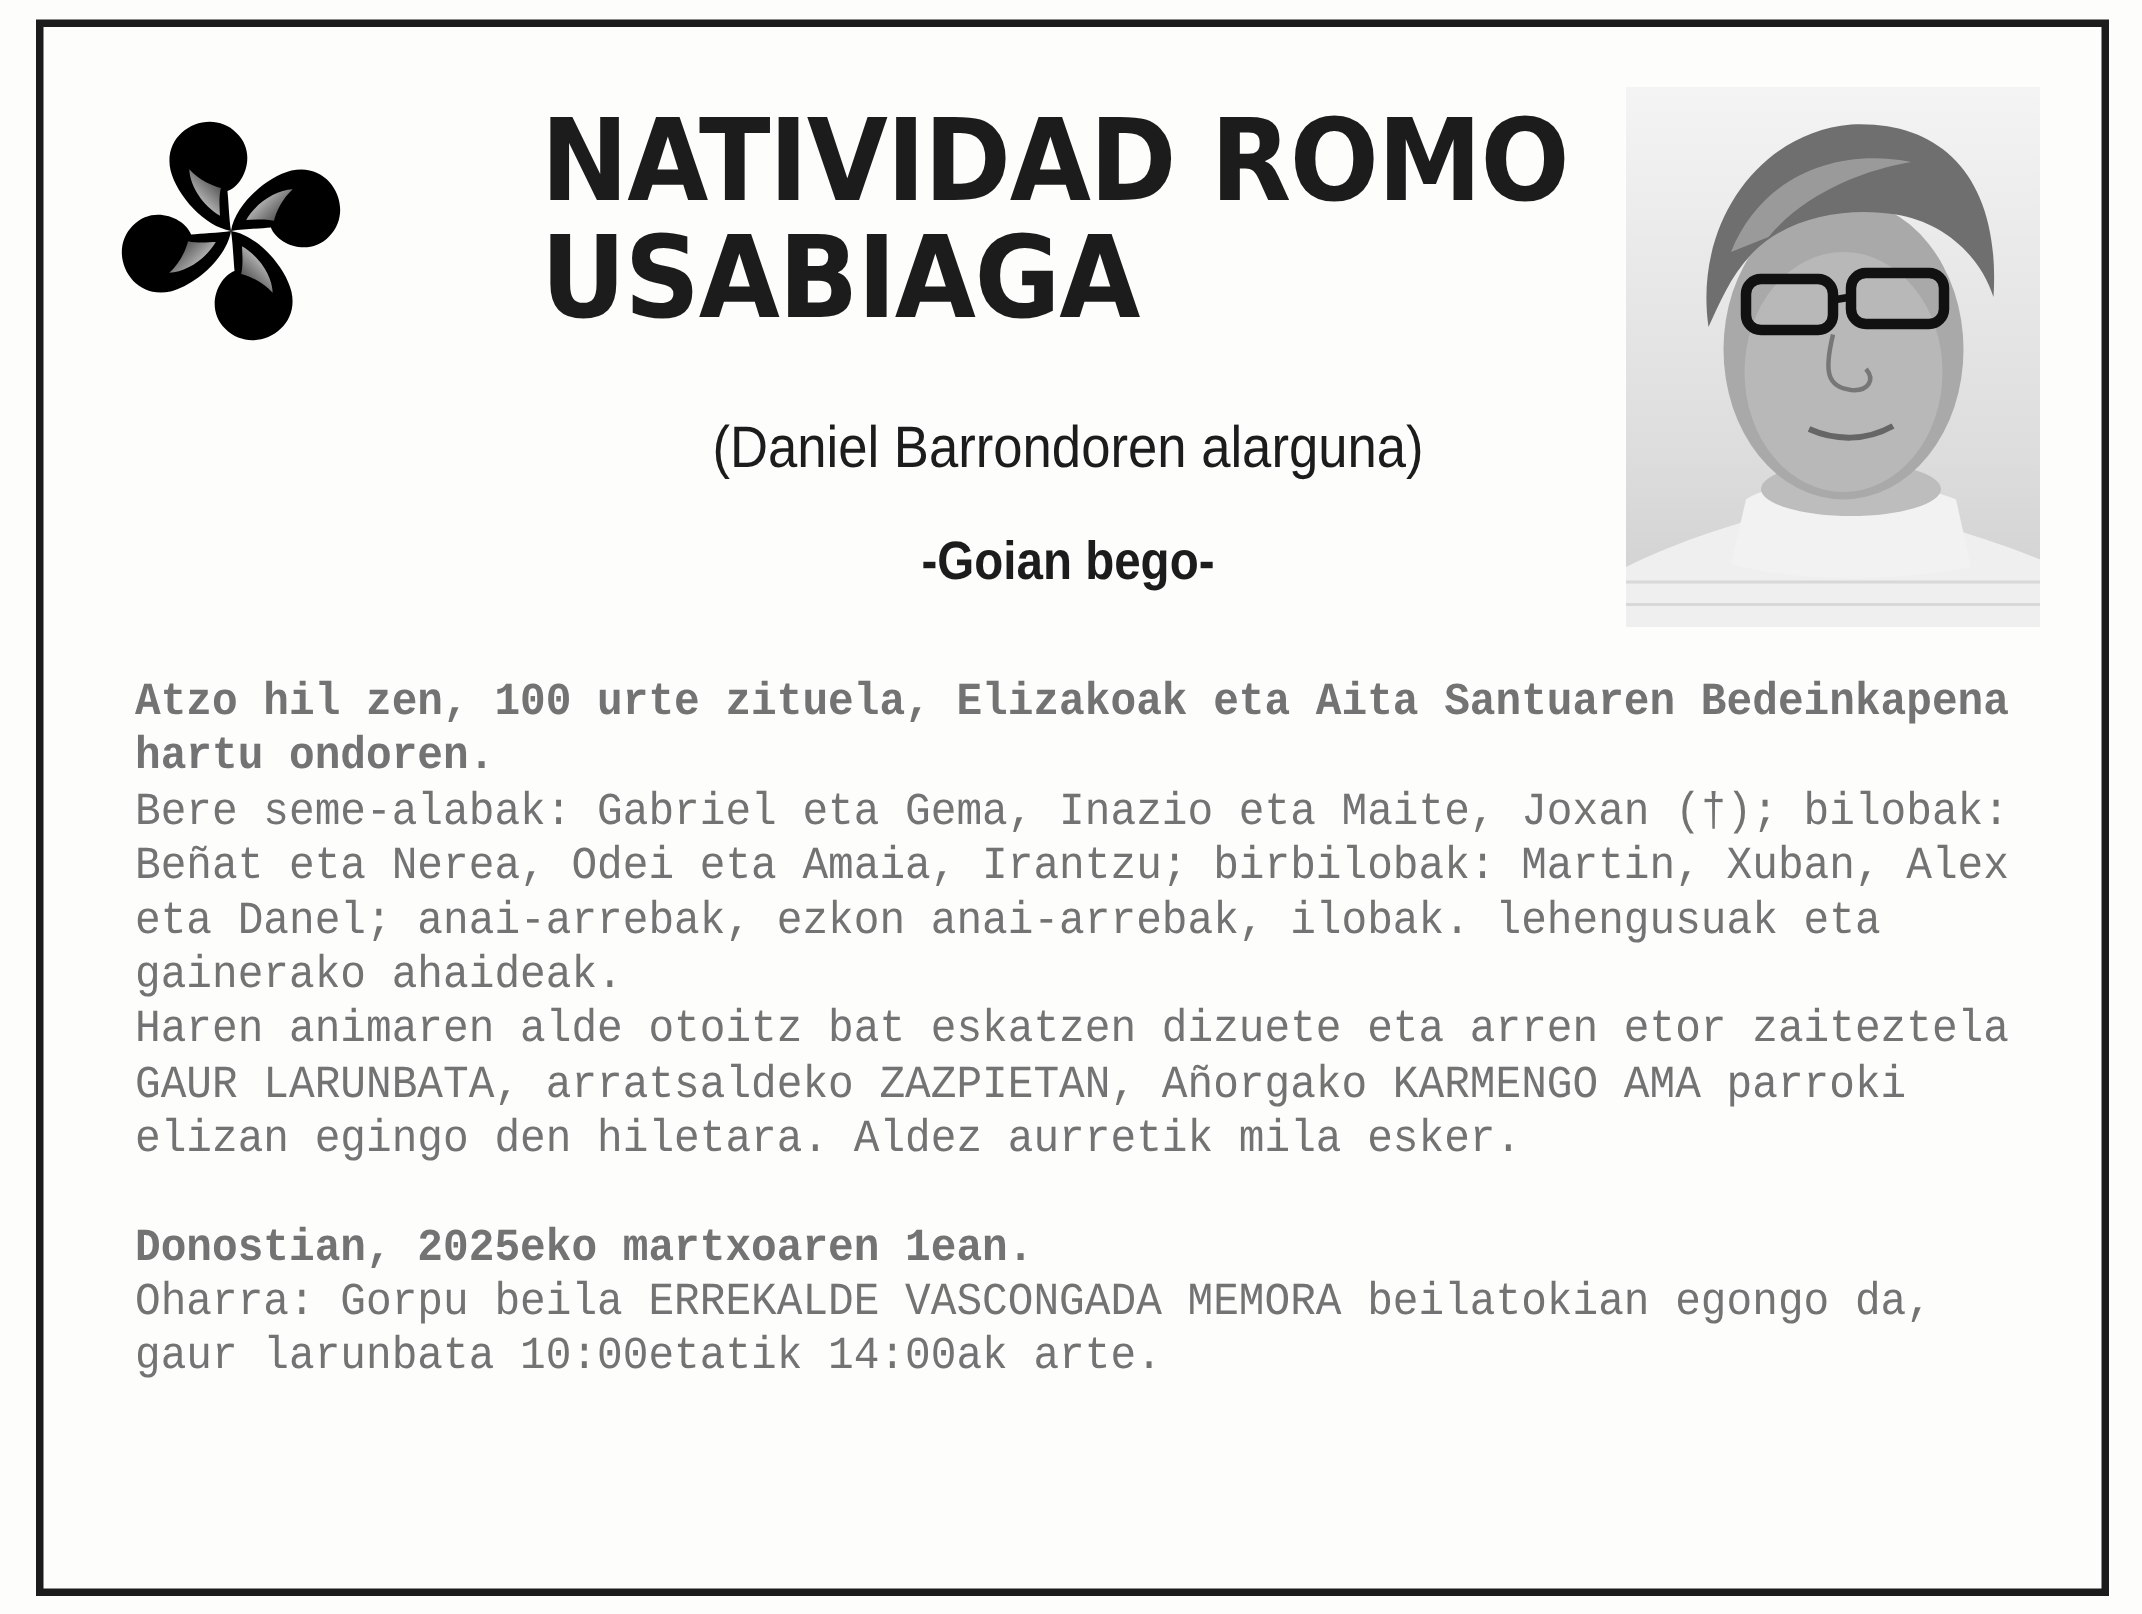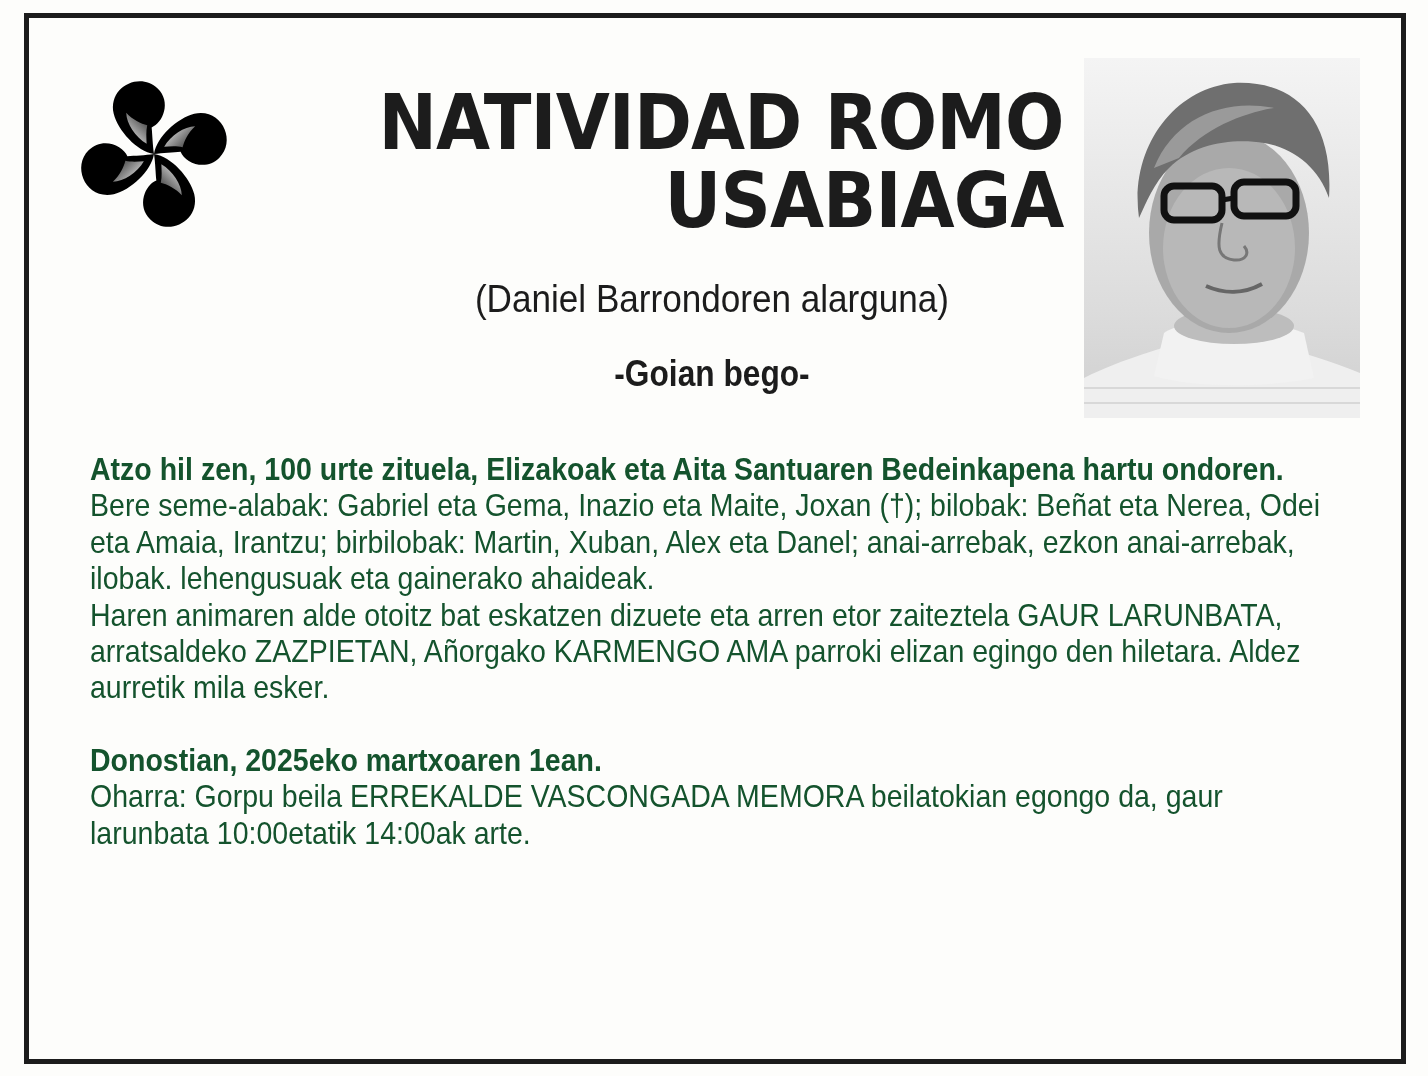--- a/index.html
+++ b/index.html
@@ -27,23 +27,23 @@
     .lauburu {
       position: absolute;
       left: 68px;
       top: 68px;
       width: 172px;
       height: 172px;
     }
     .name-block {
       position: absolute;
       left: 330px;
-      top: 84px;
+      top: 68px;
       width: 764px;
-      text-align: right;
+      text-align: left;
     }
     .name-line {
       font-family: "DejaVu Sans", "Liberation Sans", sans-serif;
       font-weight: bold;
       font-size: 76px;
       line-height: 78px;
       letter-spacing: -1px;
       color: #1c1c1c;
       transform: scaleX(0.92);
       transform-origin: center;
@@ -81,24 +81,24 @@
       width: 276px;
       height: 360px;
       background: linear-gradient(180deg, #f4f4f4 0%, #dcdcdc 70%, #cfcfcf 100%);
       overflow: hidden;
     }
     .body-text {
       position: absolute;
       left: 90px;
       top: 451px;
       width: 1250px;
-      font-family: Liberation Sans, sans-serif;
+      font-family: Liberation Mono, monospace;
       font-size: 30.5px;
       line-height: 36.4px;
-      color: #14532d;
+      color: #737373;
     }
     .body-text p {
       margin: 0;
       transform: scaleX(0.935);
       transform-origin: left;
       width: 107%;
     }
     .body-text .bold {
       font-weight: bold;
     }

